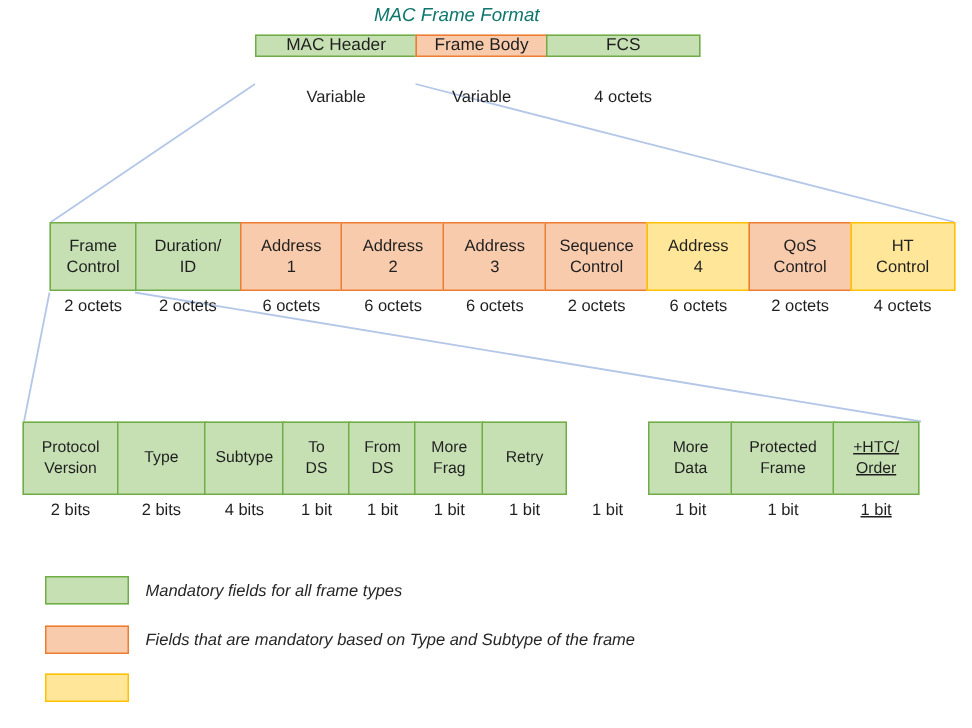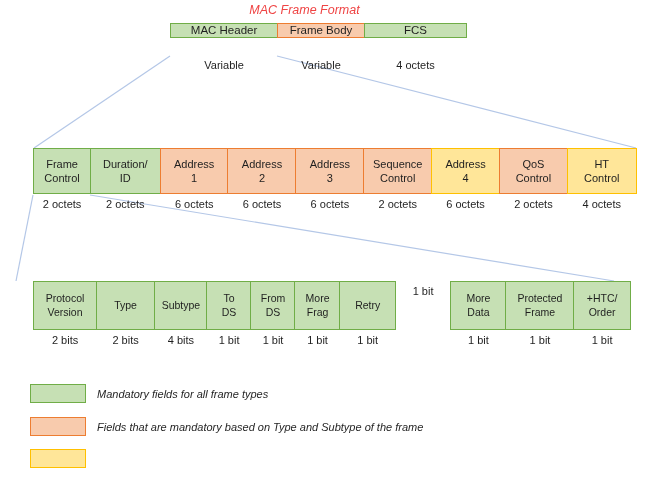--- a/index.html
+++ b/index.html
@@ -2,25 +2,25 @@
 <html style="--green-fill: #C6E0B4; --green-border: #70AD47; --orange-fill: #F8CBAD; --orange-border: #ED7D31; --yellow-fill: #FFE699; --yellow-border: #FFC000; --connector: #B4C7E7;"><head>
 <meta charset="utf-8">
 <style>
   html,body{margin:0;padding:0;background:#fff;}
   #canvas{
     position:relative;width:648px;height:485px;background:#fff;overflow:hidden;
     font-family:"Liberation Sans",sans-serif;color:#1f1f1f;
   }
   .title{
     position:absolute;left:156px;top:3px;width:297px;text-align:center;
-    font-size:12.5px;font-style:italic;color:#ef4444;
+    font-size:12.5px;font-style:italic;color:#0f766e;
   }
   .frow{position:absolute;display:flex;}
   .cellwrap{display:flex;flex-direction:column;min-width:0;}
-  .cellwrap + .cellwrap{margin-left:-1.5px;}
+  .cellwrap + .cellwrap{margin-left:-1.5px;justify-content:flex-end;}
   .box{
     box-sizing:border-box;border:1.5px solid #888;
     display:flex;align-items:center;justify-content:center;
     text-align:center;font-size:11px;line-height:1.3;
     white-space:pre-line;color:#1f1f1f;
   }
   .row1 .box{height:15px;font-size:11.5px;}
   .row2 .box{height:46px;}
   .row3 .box{height:49px;font-size:10.5px;}
   .green  .box{background:var(--green-fill); border-color:var(--green-border);}
@@ -108,21 +108,21 @@
 Control</div>
       <div class="sub">2 octets</div>
     </div>
     <div class="cellwrap yellow" style="flex:69 1 0;">
       <div class="box">HT
 Control</div>
       <div class="sub">4 octets</div>
     </div>
   </div>
 
-  <div class="frow row3" style="left:33px;top:281px;width:598px;">
+  <div class="frow row3" style="left:15px;top:281px;width:598px;">
     <div class="cellwrap green" style="flex:62 1 0;">
       <div class="box">Protocol
 Version</div>
       <div class="sub">2 bits</div>
     </div>
     <div class="cellwrap green" style="flex:58 1 0;">
       <div class="box">Type</div>
       <div class="sub">2 bits</div>
     </div>
     <div class="cellwrap green" style="flex:52 1 0;">
@@ -154,21 +154,21 @@
     <div class="cellwrap green" style="flex:55 1 0;">
       <div class="box">More
 Data</div>
       <div class="sub">1 bit</div>
     </div>
     <div class="cellwrap green" style="flex:67 1 0;">
       <div class="box">Protected
 Frame</div>
       <div class="sub">1 bit</div>
     </div>
-    <div class="cellwrap green" style="flex:56 1 0;">
+    <div class="cellwrap green" style="flex:56 1 0;text-decoration:underline;">
       <div class="box">+HTC/
 Order</div>
       <div class="sub">1 bit</div>
     </div>
   </div>
 
   <div class="legend-item" style="top:384px;justify-content:space-between;">
     <div class="swatch green"></div>
     <div class="legend-text">Mandatory fields for all frame types</div>
   </div>

